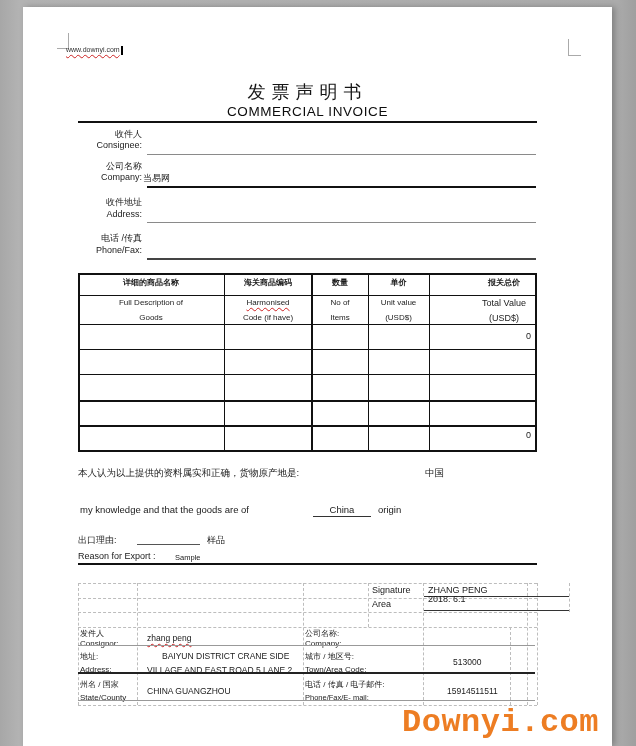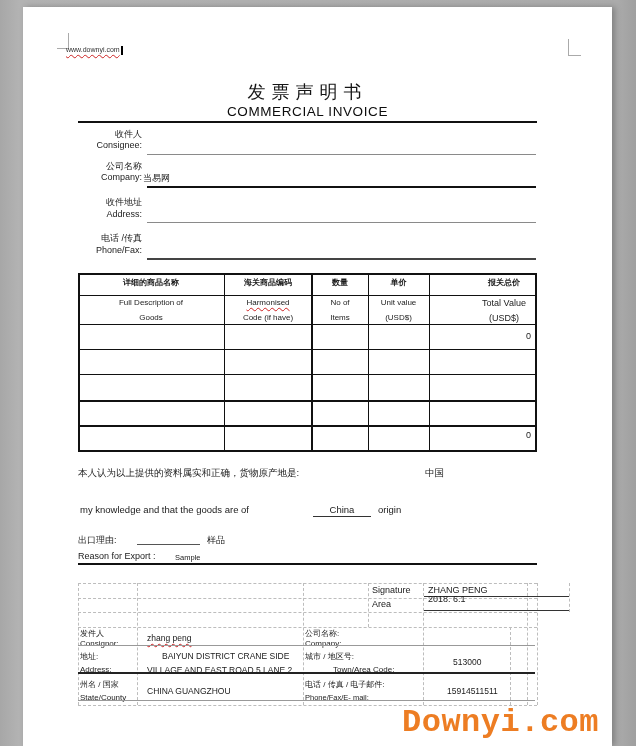--- a/index.html
+++ b/index.html
@@ -148,21 +148,21 @@
     <div class="t8 lbl" style="left:305px;top:628px;">公司名称:</div>
     <div class="t8 lbl" style="left:305px;top:639px;">Company:</div>
     <div class="t85" style="left:430px;top:633px;"></div>
     <div class="lt" style="left:78px;top:645px;width:457px;height:1px;background:#999;"></div>
 
     <div class="t8 lbl" style="left:80px;top:651px;">地址:</div>
     <div class="t8 lbl" style="left:80px;top:665px;">Address:</div>
     <div class="t85" style="left:147px;top:651px;padding-left:15px;">BAIYUN DISTRICT CRANE SIDE</div>
     <div class="t85" style="left:147px;top:665px;">VILLAGE AND EAST ROAD 5 LANE 2</div>
     <div class="t8 lbl" style="left:305px;top:651px;">城市 / 地区号:</div>
-    <div class="t8 lbl" style="left:305px;top:665px;padding-left:28px;">Town/Area Code:</div>
+    <div class="t8 lbl" style="left:305px;top:665px;">Town/Area Code:</div>
     <div class="t85" style="left:437px;top:657px;padding-left:16px;">513000</div>
     <div class="ln" style="left:78px;top:672px;width:457px;height:2px;background:#222;"></div>
 
     <div class="t8 lbl" style="left:80px;top:679px;">州名 / 国家</div>
     <div class="t8 lbl" style="left:80px;top:693px;">State/County</div>
     <div class="t85" style="left:147px;top:686px;">CHINA GUANGZHOU</div>
     <div class="t8 lbl" style="left:305px;top:679px;">电话 / 传真 / 电子邮件:</div>
     <div class="t75 lbl" style="left:305px;top:693px;">Phone/Fax/E- mail:</div>
     <div class="t85" style="left:447px;top:686px;">15914511511</div>
     <div class="lt" style="left:78px;top:700px;width:457px;height:1px;background:#999;"></div>

